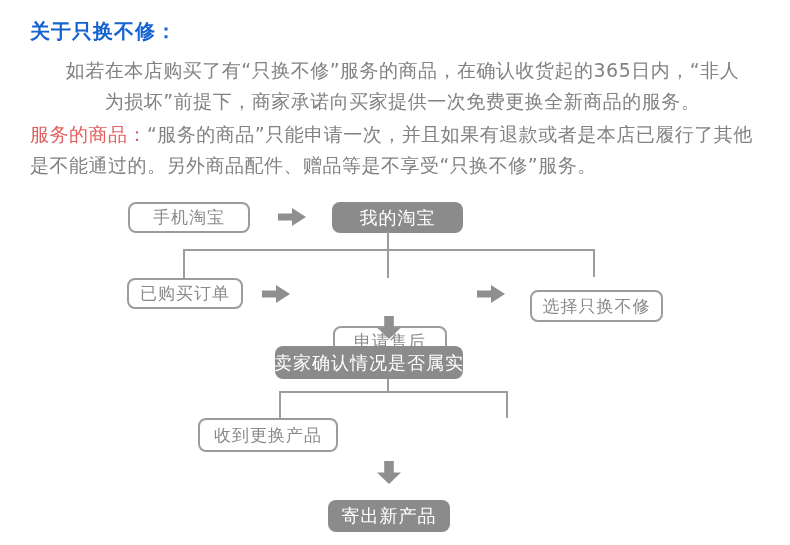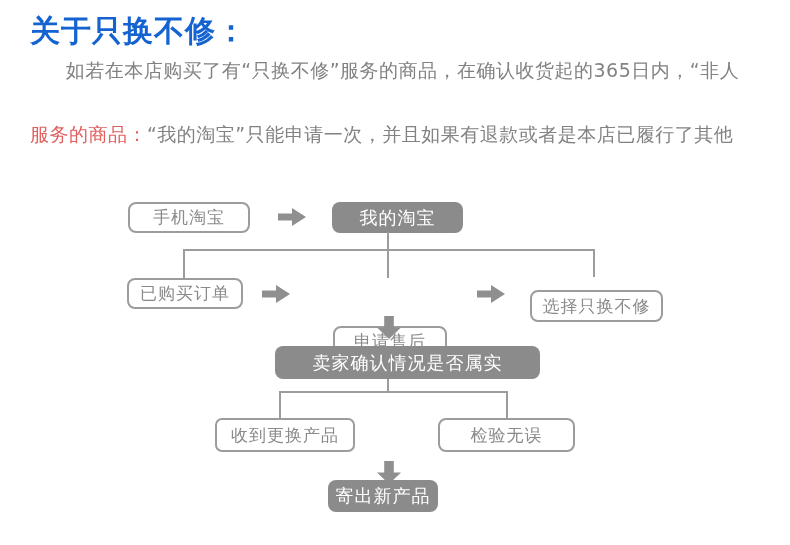--- a/index.html
+++ b/index.html
@@ -9,44 +9,44 @@
     --shape-gray:#8f8f8f;
     --line-gray:#9c9c9c;
     --fill-gray:#8b8b8b;
     --box-border:#9c9c9c;
     --box-text:#8a8a8a;
   }
   html,body{margin:0;padding:0;background:#fff;}
   body{font-family:"DejaVu Sans","Liberation Sans",sans-serif;}
   .page{position:relative;width:790px;height:545px;background:#fff;overflow:hidden;}
 
-  .title{position:absolute;left:30px;top:14px;margin:0;font-size:30px;line-height:34px;
+  .title{position:absolute;left:30px;top:14px;margin:0;font-size:20px;line-height:34px;
          font-weight:bold;color:var(--title-blue);letter-spacing:1px;}
 
   .intro{position:absolute;left:30px;top:55px;width:745px;text-align:center;}
   .notice{position:absolute;left:30px;top:119px;width:745px;}
   .tline{font-size:19px;line-height:31px;color:var(--text-gray);letter-spacing:0.5px;white-space:nowrap;}
   .red{color:var(--notice-red);}
 
   .flow{position:absolute;left:0;top:0;width:790px;height:545px;}
 
   .box{position:absolute;box-sizing:border-box;display:flex;align-items:center;justify-content:center;
        background:#fff;border:2px solid var(--box-border);border-radius:8px;
        font-size:17px;color:var(--box-text);letter-spacing:1px;white-space:nowrap;}
   .box.filled{background:var(--fill-gray);border:none;color:#fff;font-size:18px;}
 
   .b-shouji {left:128px;top:202px;width:122px;height:31px;}
   .b-wode   {left:332px;top:202px;width:131px;height:31px;}
   .b-yigoumai{left:127px;top:278px;width:116px;height:31px;text-align:right;}
   .b-shenqing{left:333px;top:278px;width:114px;height:31px;margin-top:48px;}
   .b-xuanze {left:530px;top:290px;width:133px;height:32px;}
-  .b-maijia {left:275px;top:346px;width:265px;height:33px;font-size:19px;}
-  .b-shoudao{left:215px;top:418px;width:140px;height:34px;border-radius:7px;}
+  .b-maijia {left:275px;top:346px;width:188px;height:33px;font-size:19px;}
+  .b-shoudao{left:198px;top:418px;width:140px;height:34px;}
   .b-jianyan{left:438px;top:418px;width:137px;height:34px;}
-  .b-jichu  {left:328px;top:480px;width:110px;height:32px;font-size:19px;}
+  .b-jichu  {left:328px;top:500px;width:122px;height:32px;font-size:19px;}
 
   .ln{position:absolute;background:var(--line-gray);}
   .v1{left:387px;top:232px;width:2px;height:19px;}
   .h1{left:183px;top:249px;width:412px;height:2px;}
   .v2{left:183px;top:249px;width:2px;height:29px;}
   .v3{left:387px;top:249px;width:2px;height:29px;}
   .v4{left:593px;top:249px;width:2px;height:28px;}
   .v5{left:387px;top:379px;width:2px;height:14px;}
   .h2{left:279px;top:391px;width:229px;height:2px;}
   .v6{left:279px;top:391px;width:2px;height:27px;}
@@ -65,24 +65,26 @@
 </style>
 </head>
 <body>
 
 <div class="page">
 
   <h1 class="title">关于只换不修：</h1>
 
   <div class="intro">
     <div class="tline">如若在本店购买了有“只换不修”服务的商品，在确认收货起的365日内，“非人</div>
+    <div class="tline">为损坏”前提下，商家承诺向买家提供一次免费更换全新商品的服务。</div>
   </div>
 
   <div class="notice">
-    <div class="tline"><span class="red">服务的商品：</span><span>“我的淘宝”只能申请一次，并且如果有退款或者是本店已履行了其他</span></div>
+    <div class="tline"><span class="red">服务的商品：</span><span>“服务的商品”只能申请一次，并且如果有退款或者是本店已履行了其他</span></div>
+    <div class="tline">是不能通过的。另外商品配件、赠品等是不享受“只换不修”服务。</div>
   </div>
 
   <div class="flow">
 
     <div class="box b-shouji">手机淘宝</div>
     <div class="arr arr-r a1"></div>
     <div class="box filled b-wode">我的淘宝</div>
 
     <div class="ln v1"></div>
     <div class="ln h1"></div>
@@ -99,20 +101,19 @@
     <div class="arr arr-d a4"></div>
 
     <div class="box filled b-maijia">卖家确认情况是否属实</div>
 
     <div class="ln v5"></div>
     <div class="ln h2"></div>
     <div class="ln v6"></div>
     <div class="ln v7"></div>
 
     <div class="box b-shoudao">收到更换产品</div>
-    <div class="box b-jianyan">检验无误</div>
 
     <div class="arr arr-d a5"></div>
 
     <div class="box filled b-jichu">寄出新产品</div>
 
   </div>
 </div>
 
 </body></html>

